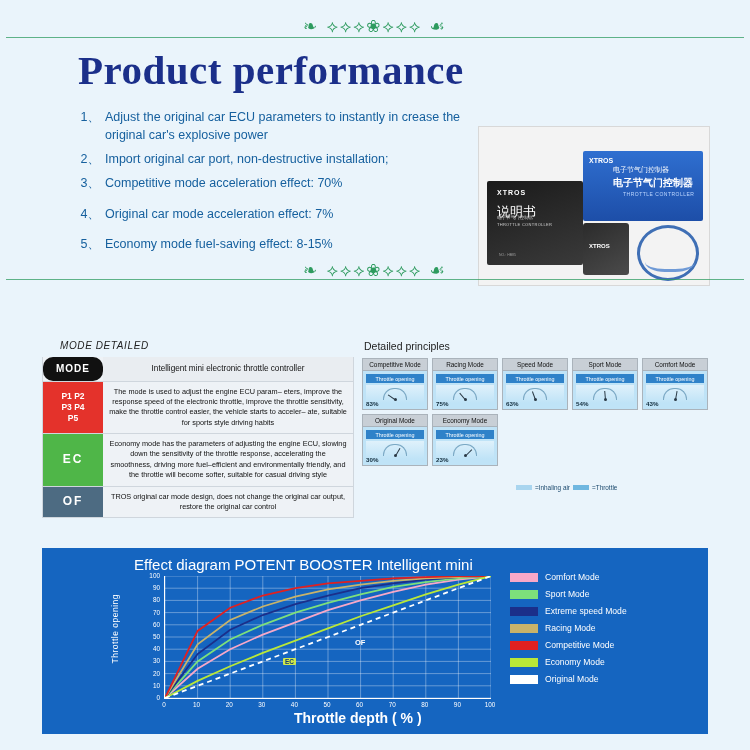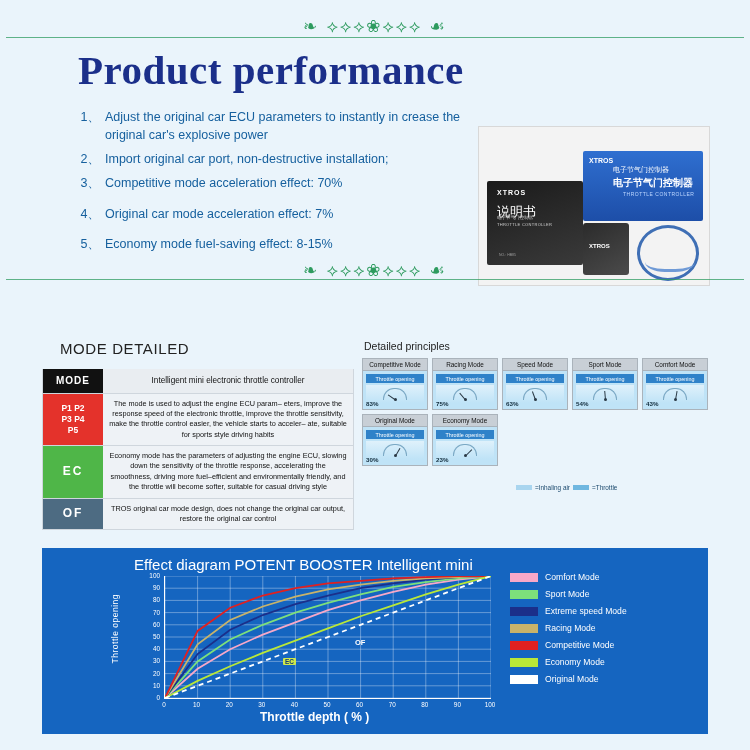--- a/index.html
+++ b/index.html
@@ -93,31 +93,31 @@
   .title2{
     font-family:"Liberation Serif", serif;
     font-weight:bold;
     font-size:39px;
     color:#1b2f8a;
     margin:6px 0 0 78px;
   }
 
   
   .modeblock{position:absolute;left:42px;top:340px;width:312px;}
-  .modeblock .hd{font-size:15px;color:#222;letter-spacing:.6px;margin:0 0 12px 18px;}
+  .modeblock .hd{font-size:10px;color:#222;letter-spacing:.6px;margin:0 0 6px 18px;font-style:italic;}
   .mrow{display:flex;border:1px solid #cfd6dd;border-top:none;background:#eef2f6;}
   .mrow:first-of-type{border-top:1px solid #cfd6dd;}
   .mcell-l{
     width:60px;flex:0 0 60px;display:flex;align-items:center;justify-content:center;
     color:#fff;font-weight:bold;font-size:9.5px;text-align:center;line-height:1.25;
   }
   .mcell-r{
     flex:1;padding:5px 6px;font-size:7.3px;color:#111;line-height:1.42;text-align:center;
   }
-  .r-head .mcell-l{background:#111;font-size:10px;letter-spacing:1px;}
+  .r-head .mcell-l{background:#111;font-size:10px;letter-spacing:1px;border-radius:10px;}
   .r-head .mcell-r{background:#e9edf1;font-size:8.2px;padding:6px;}
   .r-p .mcell-l{background:#e4322b;padding:4px 0;font-size:8.5px;}
   .r-ec .mcell-l{background:#4fb648;font-size:12px;letter-spacing:2px;}
   .r-of .mcell-l{background:#4d6b82;font-size:12px;letter-spacing:2px;}
 
   
   .princ{position:absolute;left:362px;top:340px;width:348px;}
   .princ .hd{font-size:10.5px;color:#222;margin:0 0 6px 2px;}
   .pgrid{display:flex;gap:4px;flex-wrap:wrap;}
   .pcard{width:66px;}
@@ -171,21 +171,21 @@
   }
   .plot{
     position:absolute;left:122px;top:28px;width:326px;height:122px;
     background:#1565c0;border-left:1px solid #fff;border-bottom:1px solid #fff;
     box-sizing:content-box;
   }
   .ylab{
     position:absolute;left:68px;top:46px;color:#fff;font-size:8.5px;
     writing-mode:vertical-rl;transform:rotate(180deg);letter-spacing:.5px;
   }
-  .xlab{position:absolute;left:218px;top:162px;color:#fff;font-size:12px;font-weight:bold;}
+  .xlab{position:absolute;left:252px;top:162px;color:#fff;font-size:14px;font-weight:bold;}
   .ytick{position:absolute;color:#fff;font-size:6.4px;text-align:right;width:18px;}
   .xtick{position:absolute;color:#fff;font-size:6.4px;text-align:center;width:16px;}
   .legend2{position:absolute;left:468px;top:24px;width:190px;}
   .lg-item{display:flex;align-items:center;margin-bottom:7px;}
   .lg-sw{width:28px;height:9px;margin-right:7px;flex:0 0 28px;}
   .lg-tx{color:#fff;font-size:8.6px;}
   .ecbadge{
     position:absolute;color:#163d73;font-size:6.5px;font-weight:bold;
     background:#cfe94a;padding:0 2px;border-radius:1px;
   }

